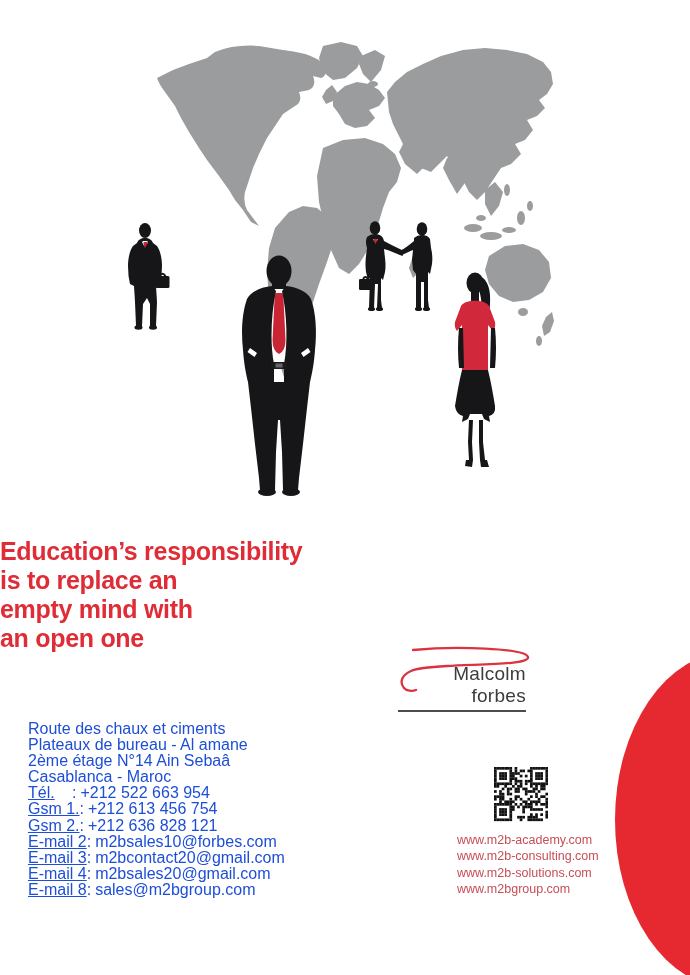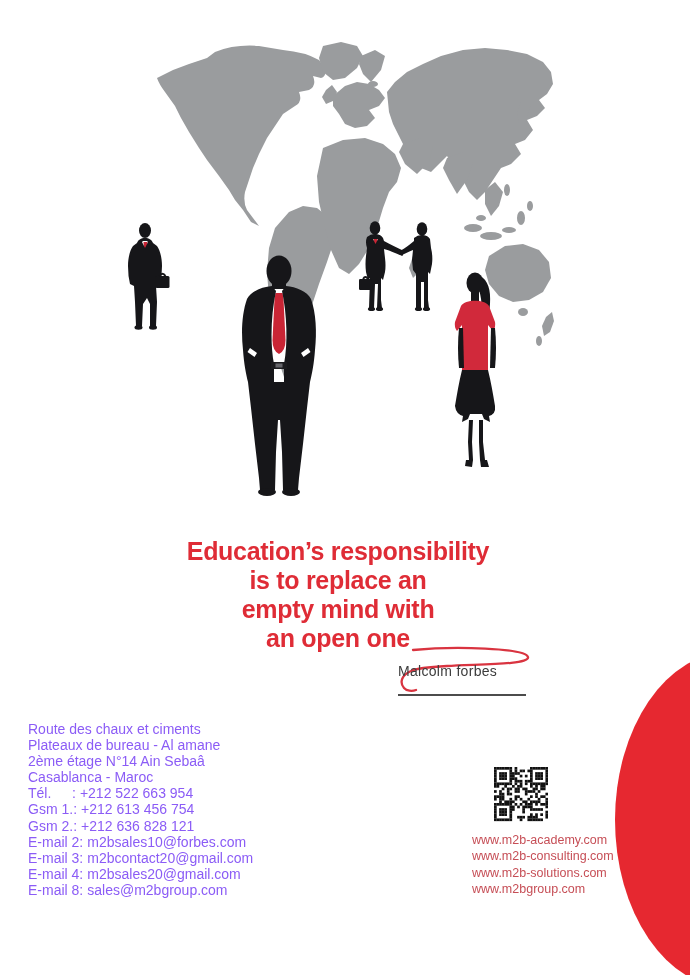--- a/index.html
+++ b/index.html
@@ -6,31 +6,31 @@
   .page{position:relative;width:690px;height:975px;background:#ffffff;overflow:hidden;
         font-family:"Liberation Sans",sans-serif;}
   .top-art{position:absolute;left:0;top:0;}
   .map{fill:#9a9c9e;}
   .sil{fill:#161619;}
   .tie{fill:#c92535;}
   .blouse{fill:#d1293b;}
   .wht{fill:#ffffff;}
   .belt{fill:#1b1b1e;}
   .buckle{fill:#66666b;}
-  .quote{position:absolute;left:0;top:537px;width:676px;text-align:center;
+  .quote{position:absolute;left:0;top:537px;width:676px;
          color:#df2c36;font-weight:bold;font-size:25px;line-height:29px;letter-spacing:-0.3px;}
   .swoosh-svg{position:absolute;left:395px;top:638px;}
-  .author{position:absolute;left:398px;top:663px;width:128px;text-align:left;
-          font-size:14px;color:#3c3c3c;letter-spacing:0.3px;
-          border-bottom:2px solid #4c4c4c;padding-bottom:15px;}
-  .contact{position:absolute;left:28px;top:721px;font-size:14px;line-height:16.1px;color:#8b5cf6;}
-  .c-label{display:inline-block;min-width:44px;}
+  .author{position:absolute;left:398px;top:663px;width:128px;text-align:right;
+          font-size:19px;color:#3c3c3c;letter-spacing:0.3px;
+          border-bottom:2px solid #4c4c4c;padding-bottom:3px;}
+  .contact{position:absolute;left:28px;top:721px;font-size:16px;line-height:16.1px;color:#1d4ed8;}
+  .c-label{display:inline-block;min-width:44px;text-decoration:underline;}
   .c-sep{display:inline-block;margin-right:4px;}
   .qr-wrap{position:absolute;left:494px;top:763px;width:54px;height:62px;}
-  .websites{position:absolute;left:472px;top:832px;font-size:12.5px;line-height:16.4px;color:#c64e56;}
+  .websites{position:absolute;left:457px;top:832px;font-size:12.5px;line-height:16.4px;color:#c64e56;}
   .red-ellipse{position:absolute;left:615px;top:652px;width:230px;height:336px;
                border-radius:50%;background:#e62830;}
 </style>
 </head>
 <body>
 
 <div class="page">
 
   <svg class="top-art" width="690" height="520" viewBox="0 0 690 520">
 

